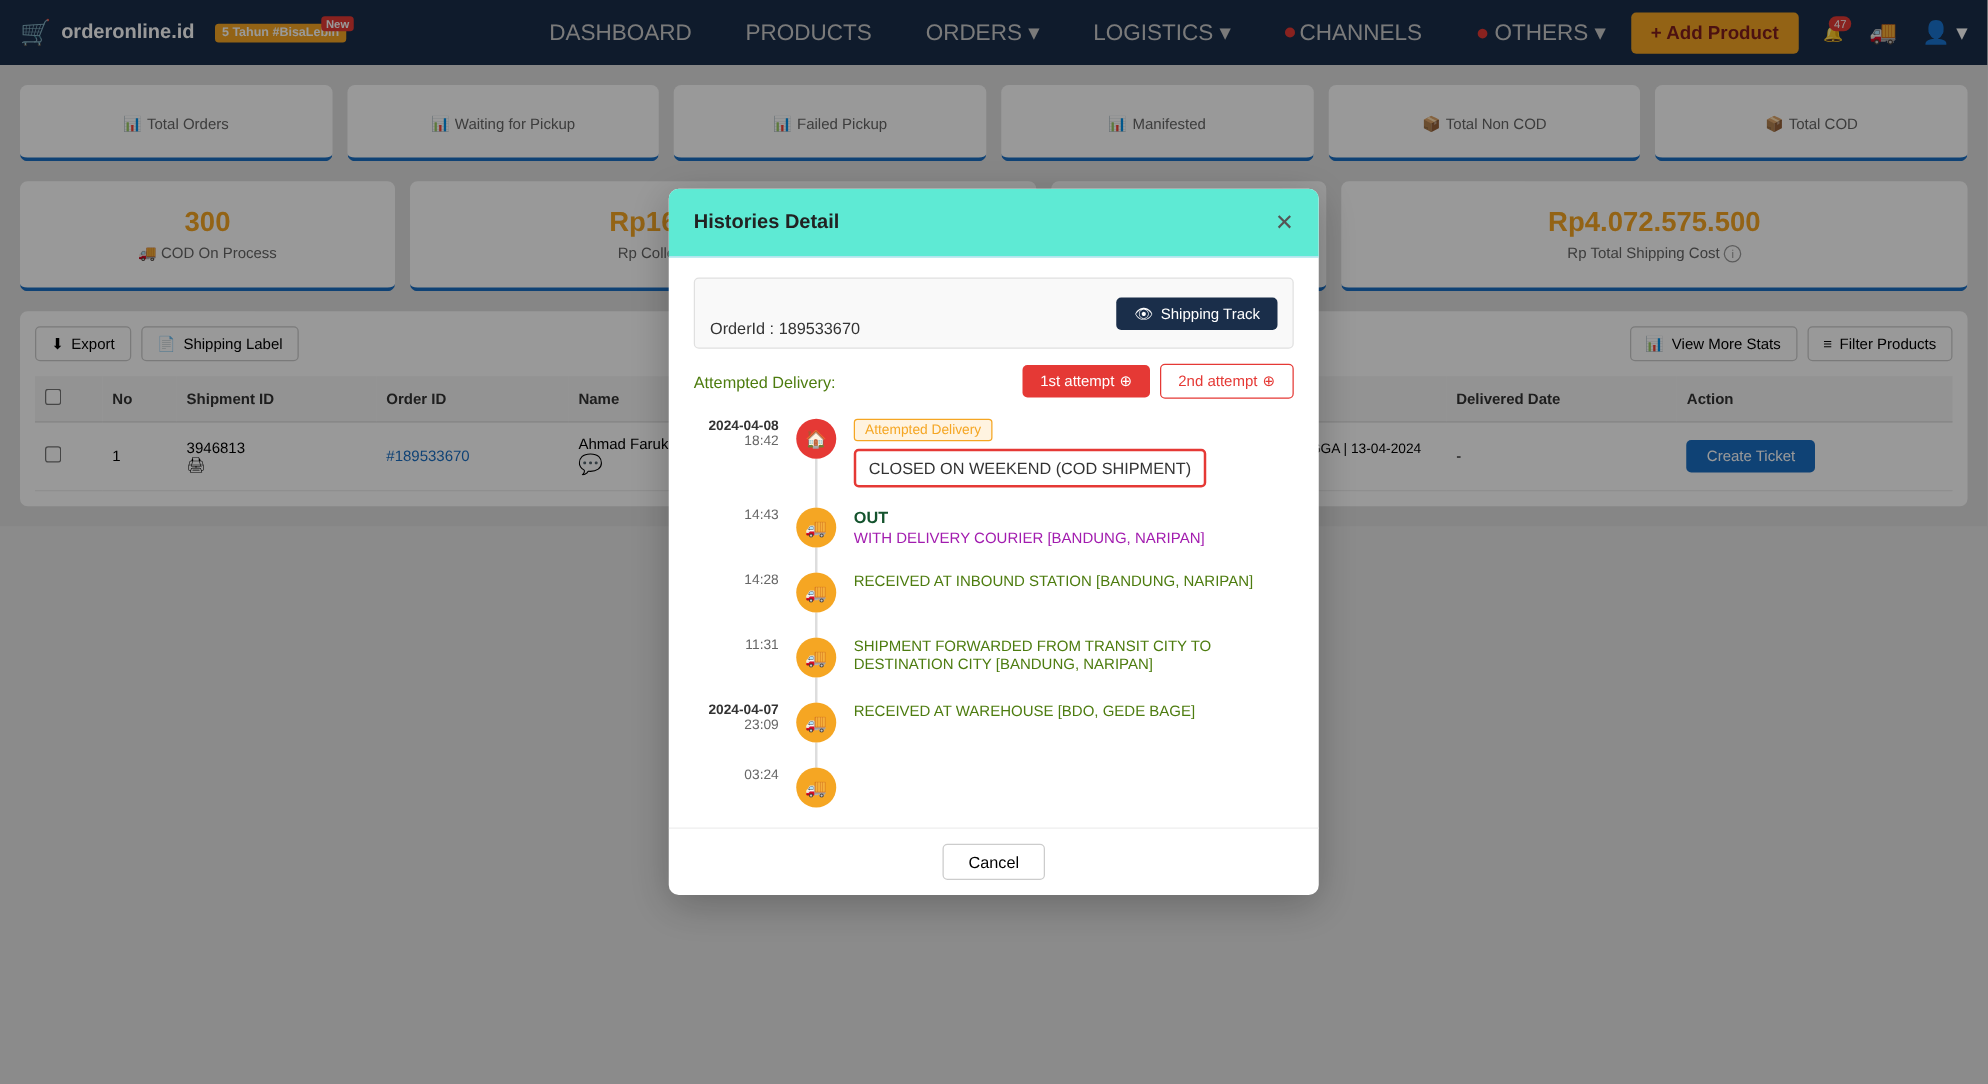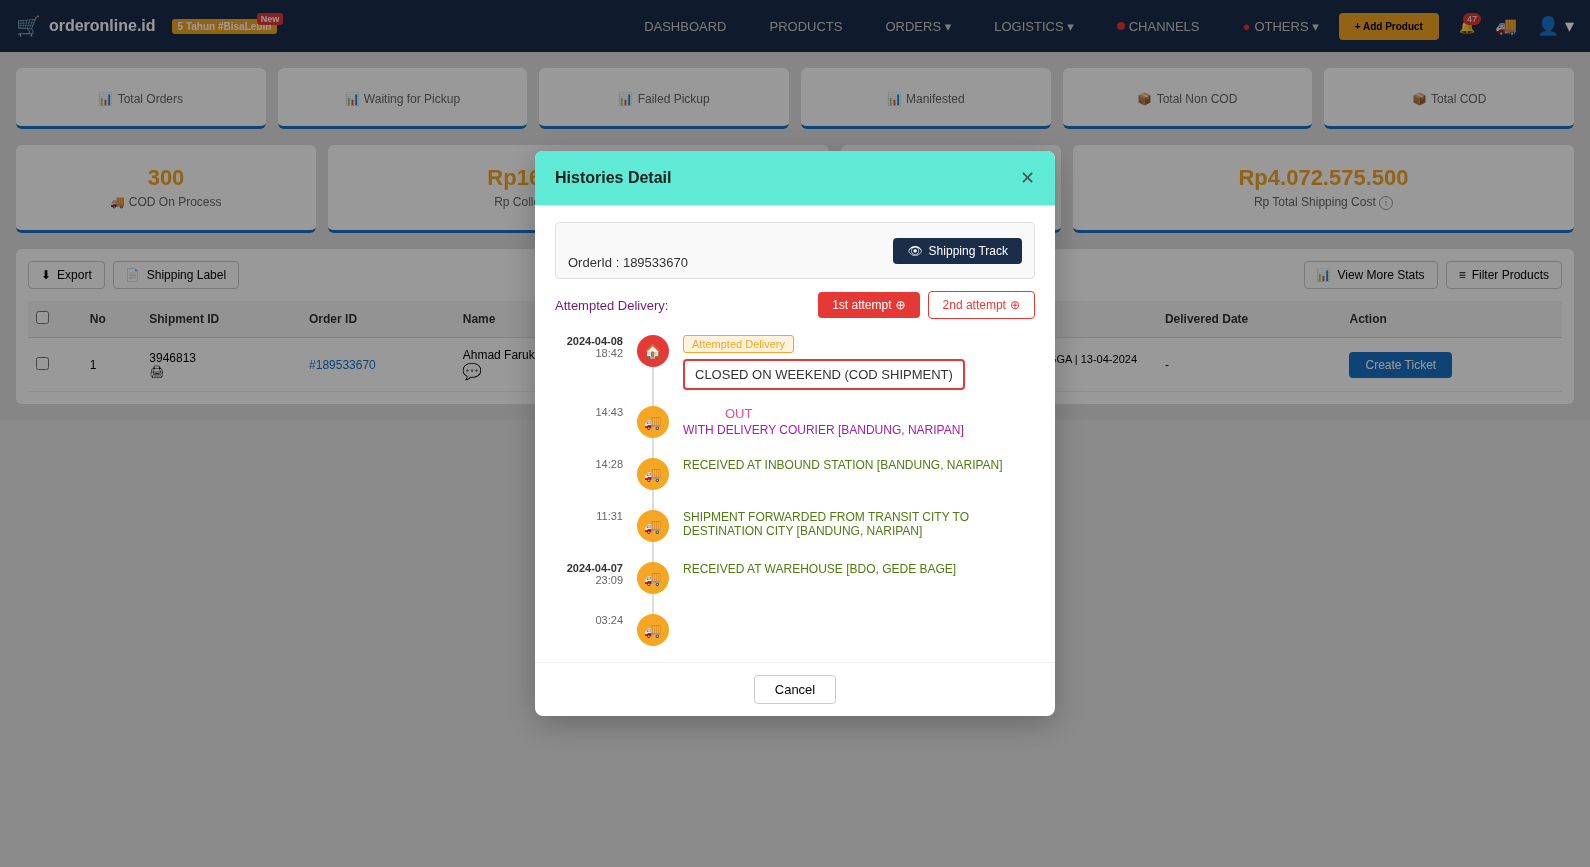--- a/index.html
+++ b/index.html
@@ -44,42 +44,42 @@
     }
     .nav-links {
       display: flex;
       align-items: center;
       gap: 20px;
       margin-left: auto;
       color: white;
     }
     .nav-link {
       color: #ccc;
-      font-size: 13px;
+      font-size: 18px;
       cursor: pointer;
       display: flex;
       align-items: center;
       gap: 4px;
       padding-left: 23px;
     }
     .nav-link.has-dot::before {
       content: '';
       width: 8px; height: 8px;
       border-radius: 50%;
       background: #e53935;
       display: inline-block;
     }
     .add-product-btn {
       background: #f5a623;
-      color: #000000;
+      color: #7f1d1d;
       border: none;
       padding: 8px 16px;
       border-radius: 4px;
       cursor: pointer;
-      font-size: 10px;
+      font-size: 15px;
       font-weight: bold;
     }
     .notif-icon {
       position: relative;
       cursor: pointer;
     }
     .notif-badge {
       background: #e53935;
       color: white;
       font-size: 9px;
@@ -253,21 +253,21 @@
       gap: 6px;
     }
 
     
     .attempt-row {
       display: flex;
       align-items: center;
       gap: 8px;
       margin-bottom: 16px;
     }
-    .attempt-label { font-size: 13px; color: #701a75; flex: 1; }
+    .attempt-label { font-size: 13px; color: #4d7c0f; flex: 1; }
     .attempt-btn-1 {
       background: #e53935;
       color: white;
       border: none;
       padding: 6px 14px;
       border-radius: 4px;
       cursor: pointer;
       font-size: 12px;
       display: flex;
       align-items: center;
@@ -343,24 +343,23 @@
     .closed-box {
       border: 2px solid #e53935;
       border-radius: 4px;
       padding: 6px 10px;
       font-size: 13px;
       color: #333;
       display: inline-block;
     }
     .timeline-event-title {
       font-size: 13px;
-      font-weight: normal;
-      color: #ec4899;
+      font-weight: bold;
+      color: #14532d;
       margin-bottom: 2px;
-      margin-left: 42px;
     }
     .timeline-event-sub {
       font-size: 12px;
       color: #a21caf;
     }
     .timeline-event-multi {
       font-size: 12px;
       color: #4d7c0f;
     }
 

